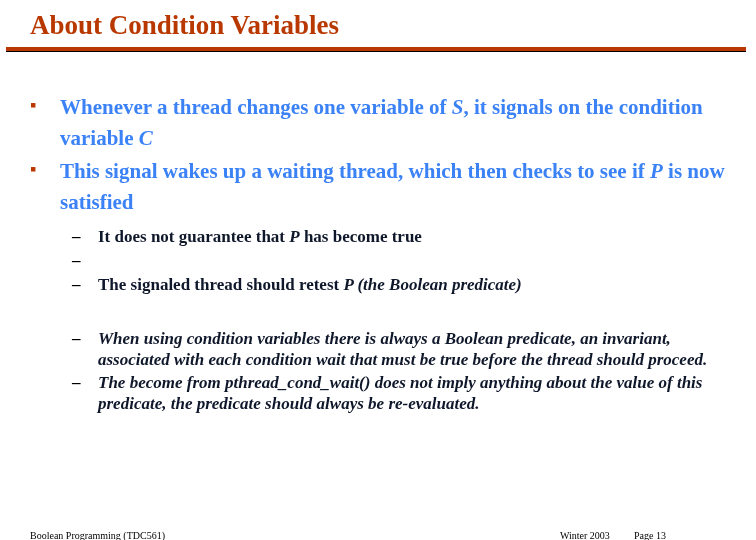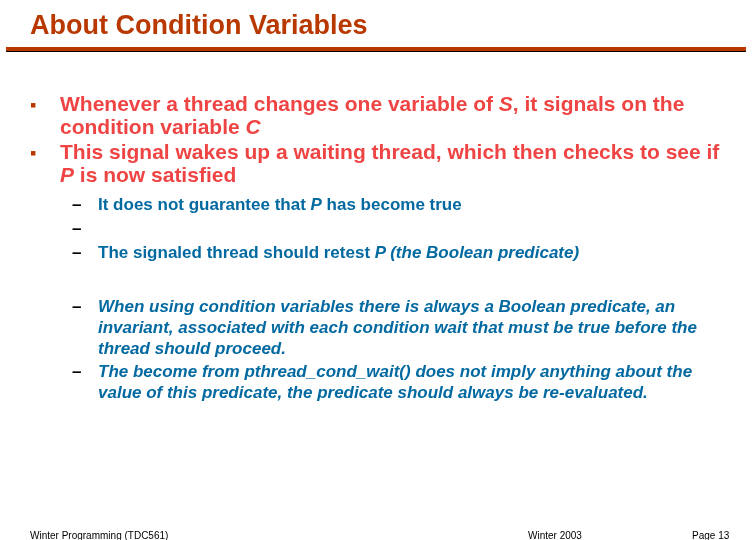--- a/index.html
+++ b/index.html
@@ -1,15 +1,15 @@
 <!DOCTYPE html>
 <html><head>
 <meta charset="utf-8">
 <style>
-  * { margin: 0; padding: 0; box-sizing: border-box; }
+  * { margin: 0; padding: 0; box-sizing: border-box; font-family: Liberation Serif, serif; }
   body {
     width: 756px;
     height: 540px;
     background: #ffffff;
     font-family: Arial, "Helvetica Neue", sans-serif;
     position: relative;
     overflow: hidden;
   }
   .title-bar {
     padding: 10px 0 0 30px;
@@ -46,22 +46,22 @@
     color: #b83800;
     font-weight: bold;
     font-size: 18px;
     width: 30px;
     flex-shrink: 0;
     line-height: 27px;
   }
   .major .text {
     font-size: 21px;
     font-weight: bold;
-    color: #ef4444;
-    line-height: 23px;
+    color: #3b82f6;
+    line-height: 31px;
   }
   .major .text em { font-style: italic; }
   .sub {
     list-style: none;
     padding-left: 42px;
     margin-top: 8px;
   }
   .sub > li {
     display: flex;
     align-items: flex-start;
@@ -70,36 +70,36 @@
   .sub .dash {
     font-weight: bold;
     font-size: 17px;
     width: 26px;
     flex-shrink: 0;
     line-height: 22px;
   }
   .sub .stext {
     font-size: 17px;
     font-weight: bold;
-    color: #0369a1;
+    color: #0f172a;
     line-height: 21px;
   }
   .sub .stext em { font-style: italic; }
   .gap { height: 22px; }
   .footer {
     position: absolute;
     bottom: 10px;
     left: 0;
     width: 756px;
     font-size: 10px;
     color: #000;
   }
   .footer .left { position: absolute; left: 30px; }
-  .footer .mid { position: absolute; left: 528px; }
-  .footer .right { position: absolute; left: 692px; text-align: right; }
+  .footer .mid { position: absolute; left: 560px; }
+  .footer .right { position: absolute; left: 634px; text-align: right; }
 </style>
 </head>
 <body>
 
 <div class="title-bar">
   <div class="title">About Condition Variables</div>
 </div>
 <div class="rule"></div>
 <div class="thinrule"></div>
 
@@ -137,16 +137,16 @@
       <span class="stext"><em>When using condition variables there is always a Boolean predicate,  an invariant,  associated with each condition wait that must be true before the thread should proceed.</em></span>
     </li>
     <li>
       <span class="dash">–</span>
       <span class="stext"><em>The become from  pthread_cond_wait() does not imply anything about the value of this predicate, the predicate should always be re-evaluated.</em></span>
     </li>
   </ul>
 </div>
 
 <div class="footer">
-  <span class="left">Winter Programming (TDC561)</span>
+  <span class="left">Boolean Programming (TDC561)</span>
   <span class="mid">Winter  2003</span>
   <span class="right">Page 13</span>
 </div>
 
 </body></html>

